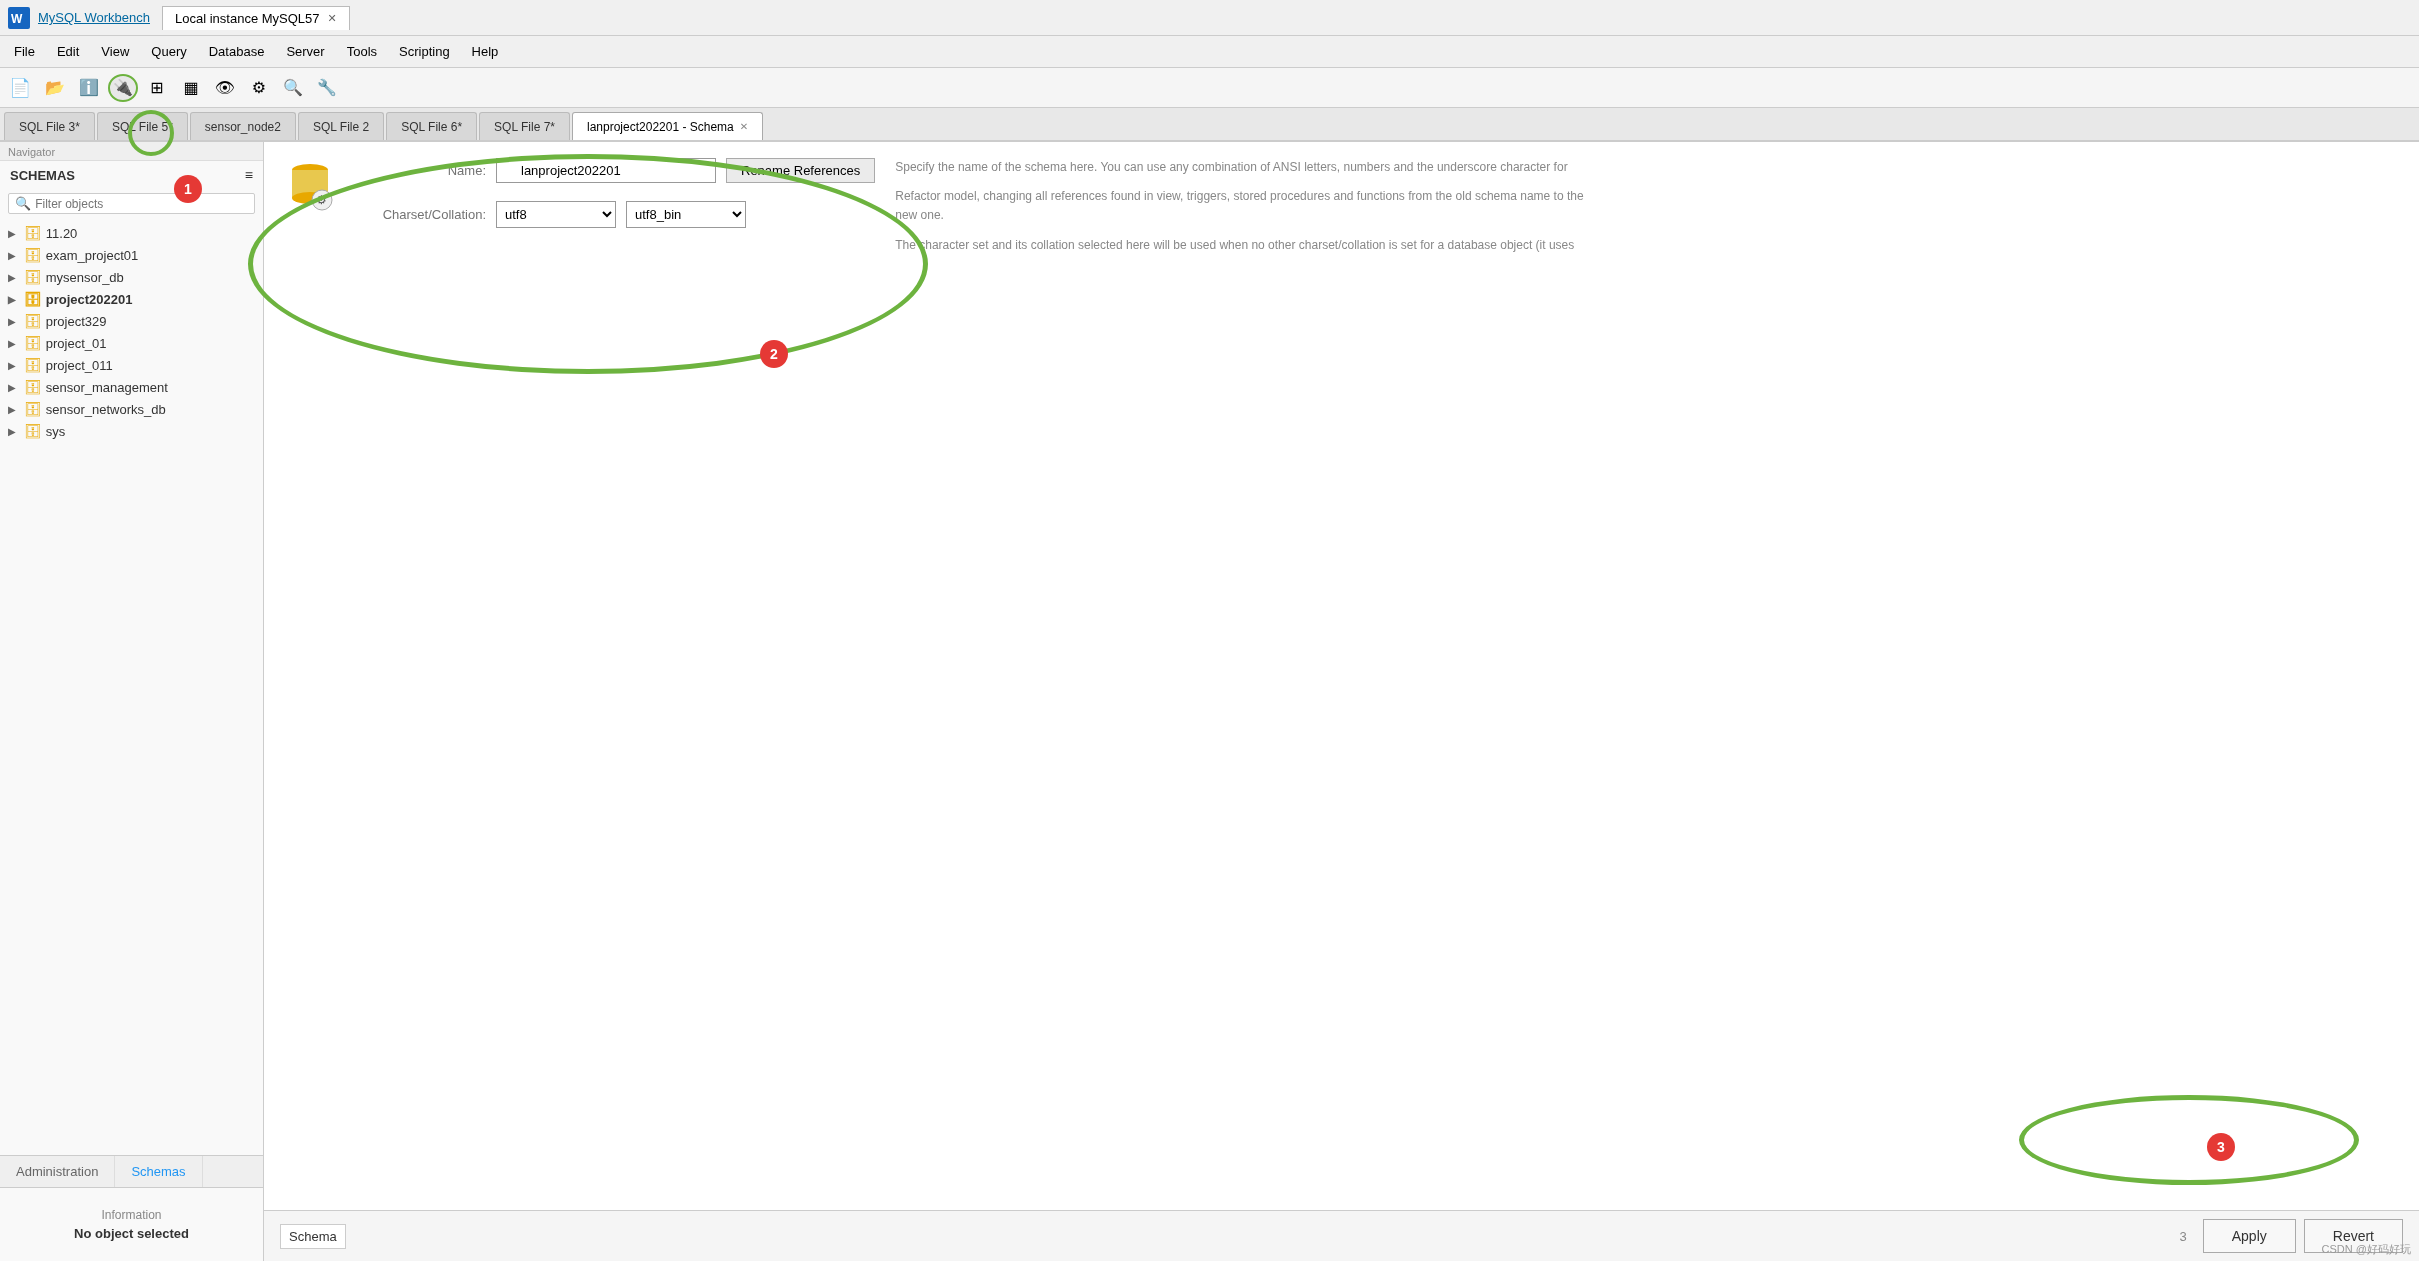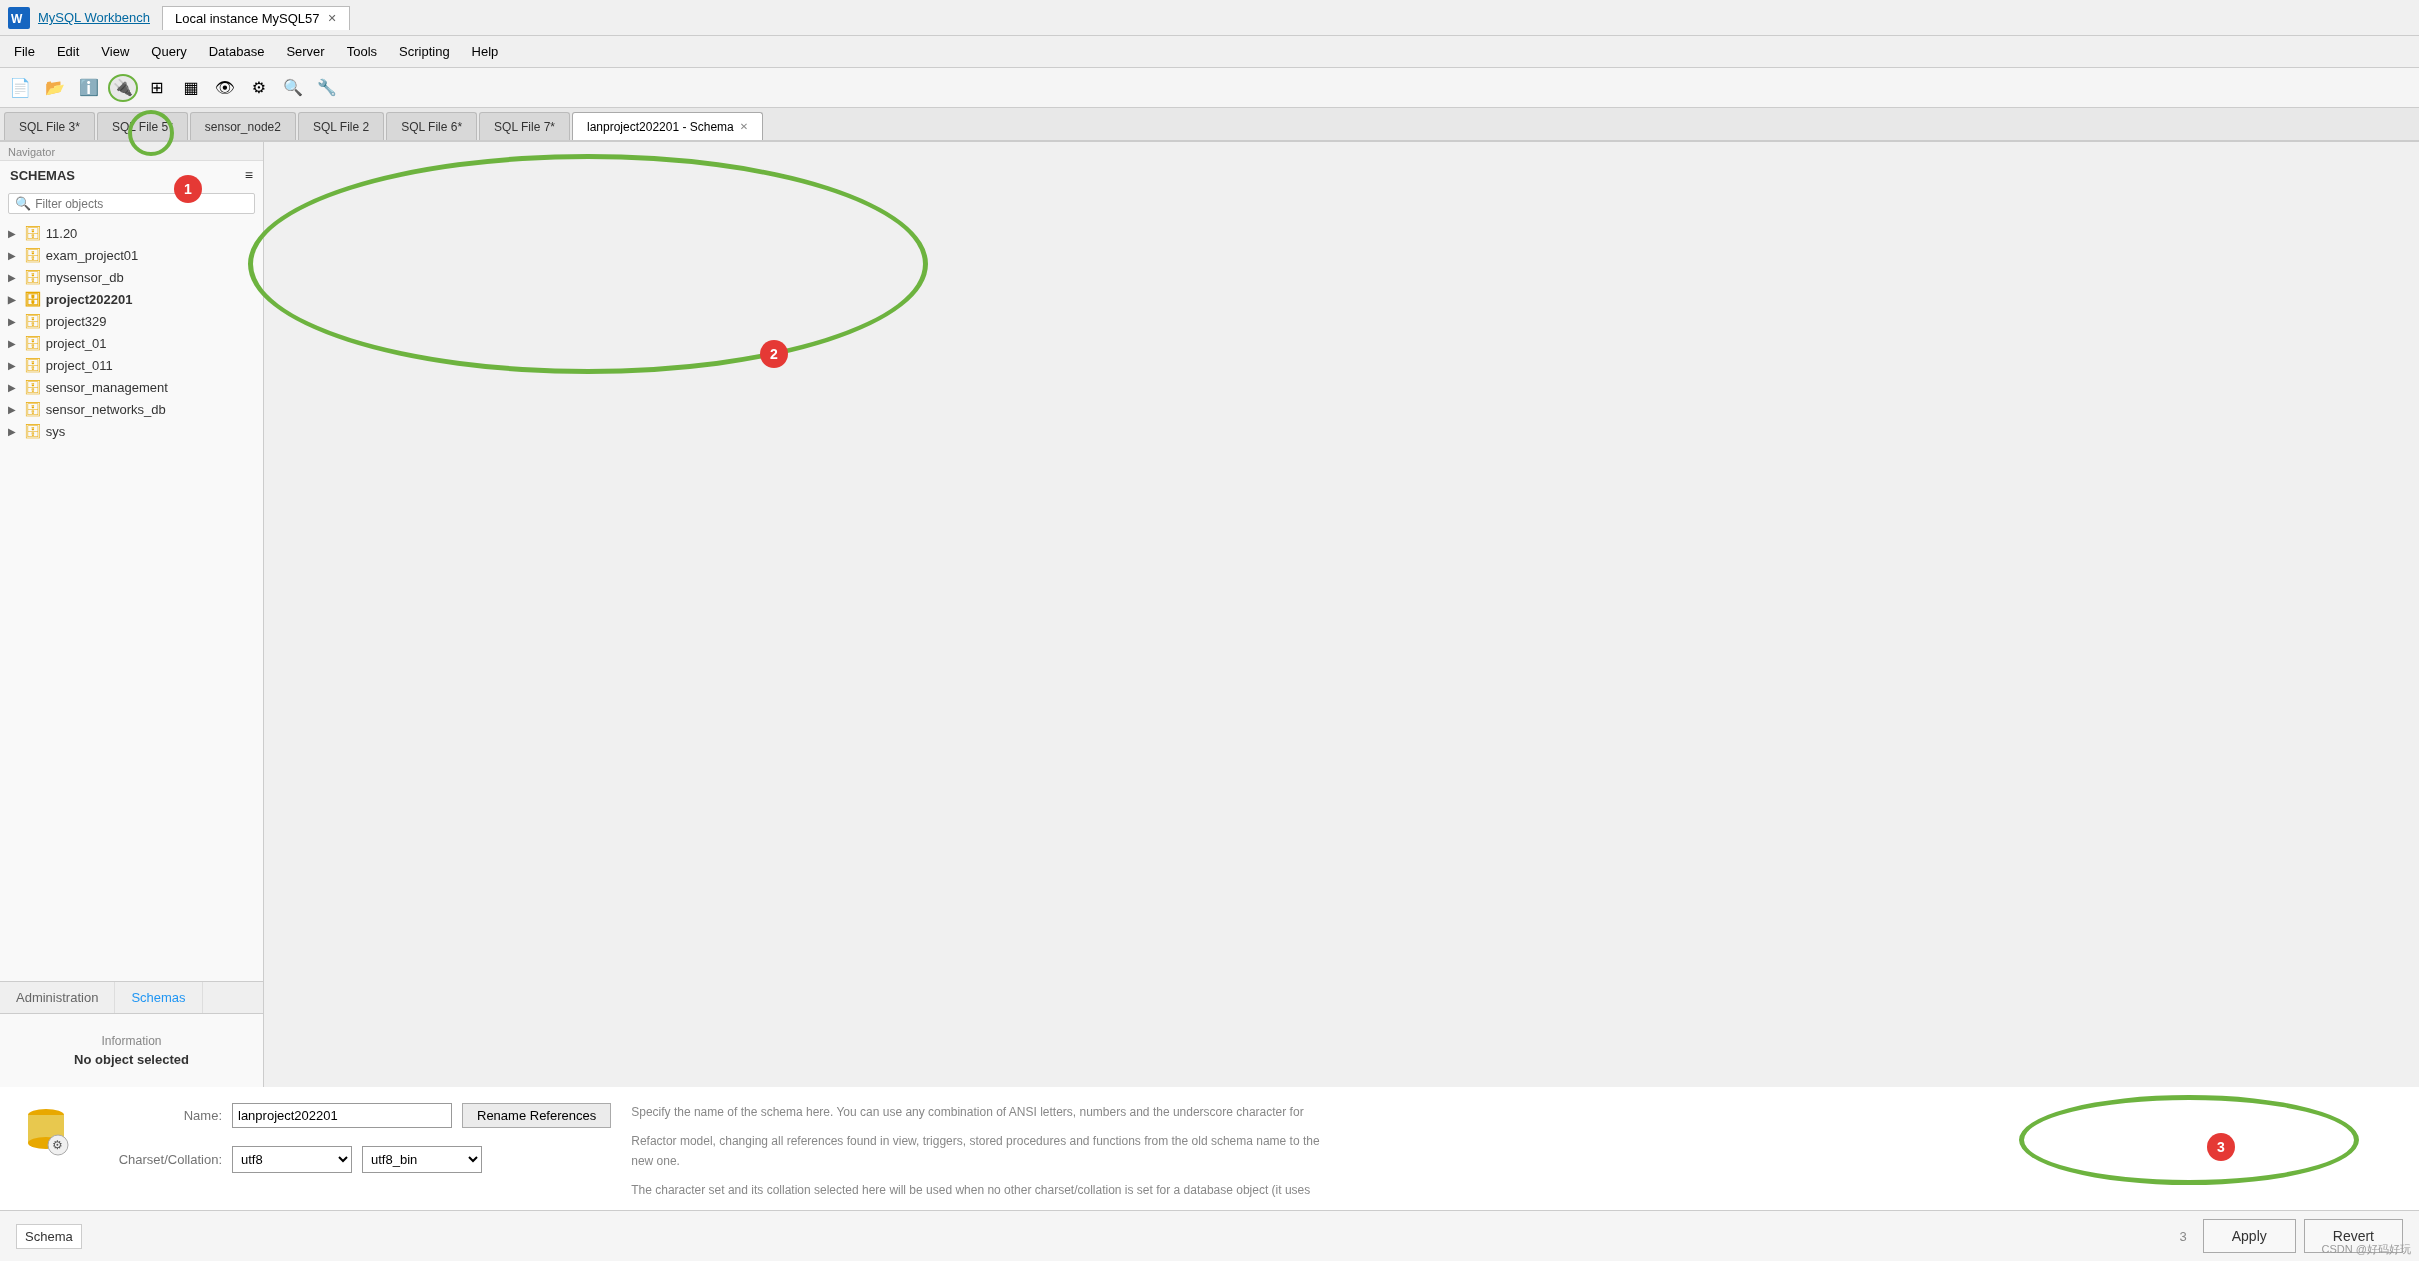--- a/index.html
+++ b/index.html
@@ -106,21 +106,20 @@
     }
     .tab .tab-close {
       font-size: 10px;
       color: #888;
     }
 
     
     .main-container {
       display: flex;
       height: calc(1261px - 36px - 32px - 40px - 34px);
-      flex-direction: column;
     }
 
     
     .sidebar {
       width: 264px;
       min-width: 264px;
       background: #f9f9f9;
       border-right: 1px solid #ccc;
       display: flex;
       flex-direction: column;
@@ -274,21 +273,21 @@
 
     .field-label {
       font-size: 13px;
       color: #737373;
       width: 130px;
       text-align: right;
     }
 
     .text-input {
       border: 1px solid #999;
-      padding: 4px 5px;
+      padding: 4px 24px;
       font-size: 13px;
       width: 220px;
       background: #fff;
       outline: none;
     }
 
     .btn-rename {
       background: #ebebeb;
       border: 1px solid #aaa;
       padding: 4px 14px;

